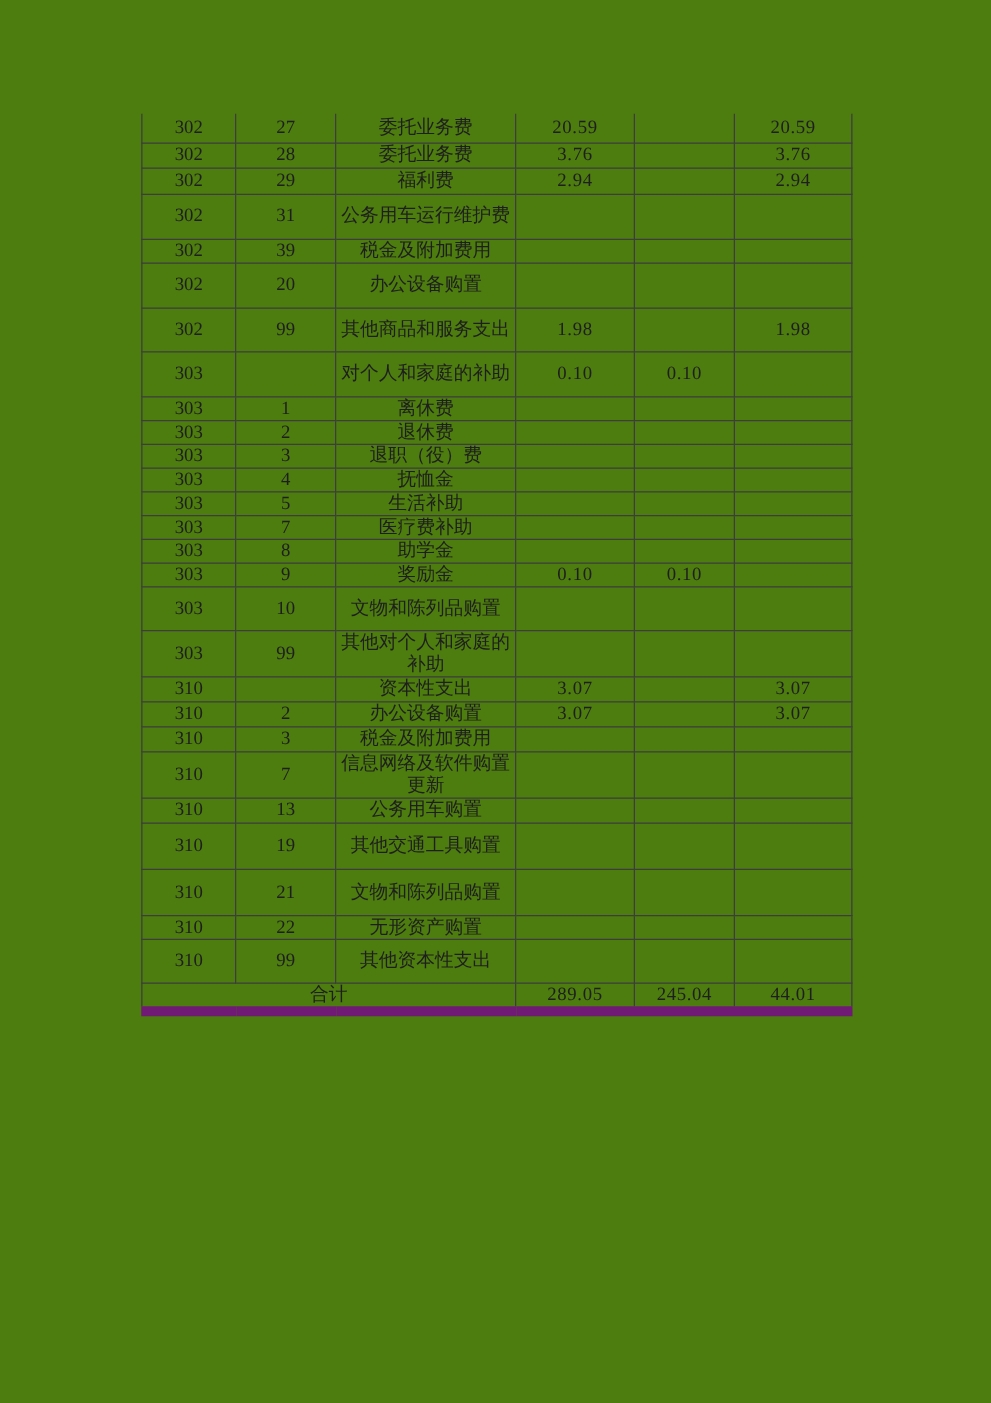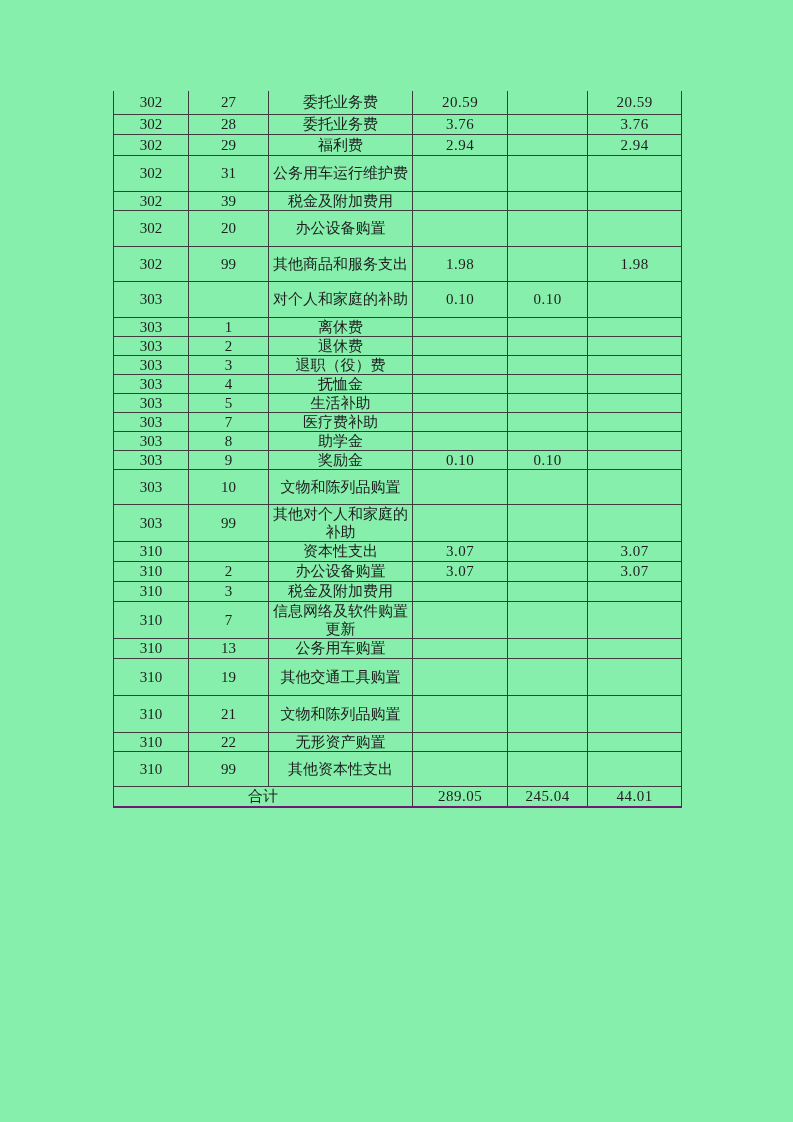--- a/index.html
+++ b/index.html
@@ -12,21 +12,21 @@
     height: 1122px;
     position: relative;
     font-family: "Liberation Serif", "DejaVu Serif", serif;
     color: #1e1e1e;
   }
   .page {
     position: absolute;
     left: 0; top: 0;
     width: 793px;
     height: 1122px;
-    background: #86efac;
+    background: #4d7c0f;
   }
   table.budget-table {
     position: absolute;
     left: 113px;
     top: 91px;
     width: 568px;
     border-collapse: collapse;
     table-layout: fixed;
     font-size: 15px;
     line-height: 1.2;
@@ -37,21 +37,21 @@
     vertical-align: middle;
     padding: 0 2px;
     overflow: hidden;
     word-break: break-all;
   }
   
   table.budget-table tbody.data-rows tr:first-child td {
     border-top: none;
   }
   table.budget-table tfoot td {
-    border-bottom: 2px solid #701a75;
+    border-bottom: 8px solid #701a75;
   }
   td.num {
     letter-spacing: 0.5px;
   }
   col.c-code  { width: 75px;  }
   col.c-sub   { width: 80px;  }
   col.c-name  { width: 144px; }
   col.c-v1    { width: 95px;  }
   col.c-v2    { width: 80px;  }
   col.c-v3    { width: 94px;  }

